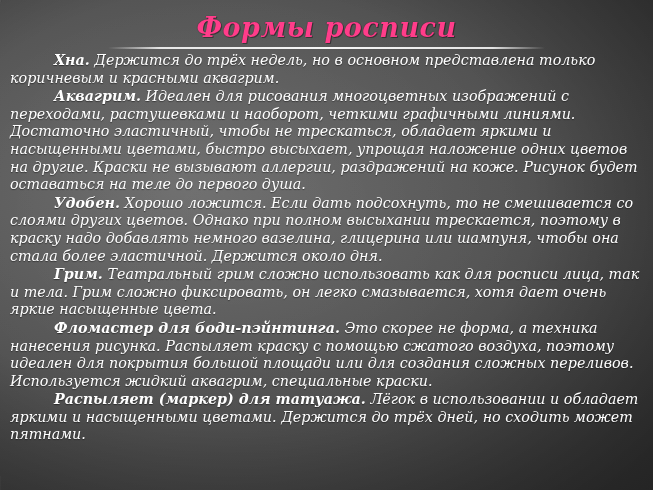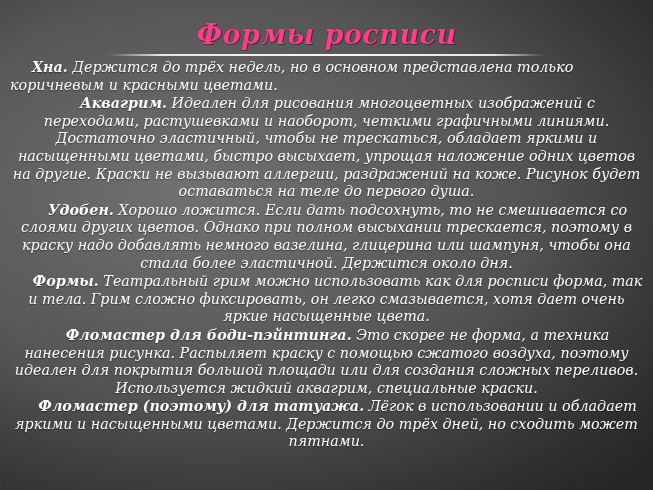--- a/index.html
+++ b/index.html
@@ -36,21 +36,21 @@
     position: absolute;
     inset: 0;
     background: radial-gradient(ellipse 85% 80% at 35% 42%, rgba(255,255,255,0.05) 0%, rgba(0,0,0,0) 55%, rgba(0,0,0,0.35) 100%);
     pointer-events: none;
   }
 
   .title-wrap {
     position: relative;
     height: 36px;
     text-align: center;
-    padding-top: 19px;
+    padding-top: 12px;
   }
   .title {
     display: inline-block;
     font-family: "DejaVu Serif", serif;
     font-style: italic;
     font-weight: bold;
     font-size: 27px;
     line-height: 32px;
     color: #ff3d8a;
     letter-spacing: 0.5px;
@@ -77,51 +77,51 @@
     font-family: "DejaVu Serif", serif;
     font-style: italic;
     font-size: 14.3px;
     line-height: 17.6px;
     text-align: left;
     text-indent: 22px;
     text-shadow: 0 1px 1px rgba(0,0,0,0.45);
   }
   p.para + p.para {
     margin-top: 1px;
-    text-align: center;
   }
   .lead {
     font-weight: bold;
+    margin-left: 22px;
   }
 </style>
 </head>
 <body>
 
 <div class="slide">
   <div class="bg-streaks"></div>
   <div class="bg-vignette"></div>
 
   <div class="title-wrap">
     <span class="title">Формы росписи</span>
     <div class="title-underline"></div>
   </div>
 
   <div class="body">
     <p class="para">
-      <span class="lead">Хна.</span><span> Держится до трёх недель, но в основном представлена только коричневым и красными цветами.</span>
+      <span class="lead">Хна.</span><span> Держится до трёх недель, но в основном представлена только коричневым и красными аквагрим.</span>
     </p>
     <p class="para">
       <span class="lead">Аквагрим.</span><span> Идеален для рисования многоцветных изображений с переходами, растушевками и наоборот, четкими графичными линиями. Достаточно эластичный, чтобы не трескаться, обладает яркими и насыщенными цветами, быстро высыхает, упрощая наложение одних цветов на другие. Краски не вызывают аллергии, раздражений на коже. Рисунок будет оставаться на теле до первого душа.</span>
     </p>
     <p class="para">
       <span class="lead">Удобен.</span><span> Хорошо ложится. Если дать подсохнуть, то не смешивается со слоями других цветов. Однако при полном высыхании трескается, поэтому в краску надо добавлять немного вазелина, глицерина или шампуня, чтобы она стала более эластичной. Держится около дня.</span>
     </p>
     <p class="para">
-      <span class="lead">Формы.</span><span> Театральный грим можно использовать как для росписи форма, так и тела.  Грим сложно фиксировать, он легко смазывается, хотя дает очень яркие насыщенные цвета.</span>
+      <span class="lead">Грим.</span><span> Театральный грим сложно использовать как для росписи лица, так и тела.  Грим сложно фиксировать, он легко смазывается, хотя дает очень яркие насыщенные цвета.</span>
     </p>
     <p class="para">
       <span class="lead">Фломастер для боди-пэйнтинга.</span><span> Это скорее не форма, а техника нанесения рисунка. Распыляет краску с помощью сжатого воздуха, поэтому идеален для покрытия большой площади или для создания сложных переливов. Используется жидкий аквагрим, специальные краски.</span>
     </p>
     <p class="para">
-      <span class="lead">Фломастер (поэтому) для татуажа.</span><span> Лёгок в использовании и обладает яркими и насыщенными цветами. Держится до трёх дней, но сходить может пятнами.</span>
+      <span class="lead">Распыляет (маркер) для татуажа.</span><span> Лёгок в использовании и обладает яркими и насыщенными цветами. Держится до трёх дней, но сходить может пятнами.</span>
     </p>
   </div>
 </div>
 
 </body></html>

